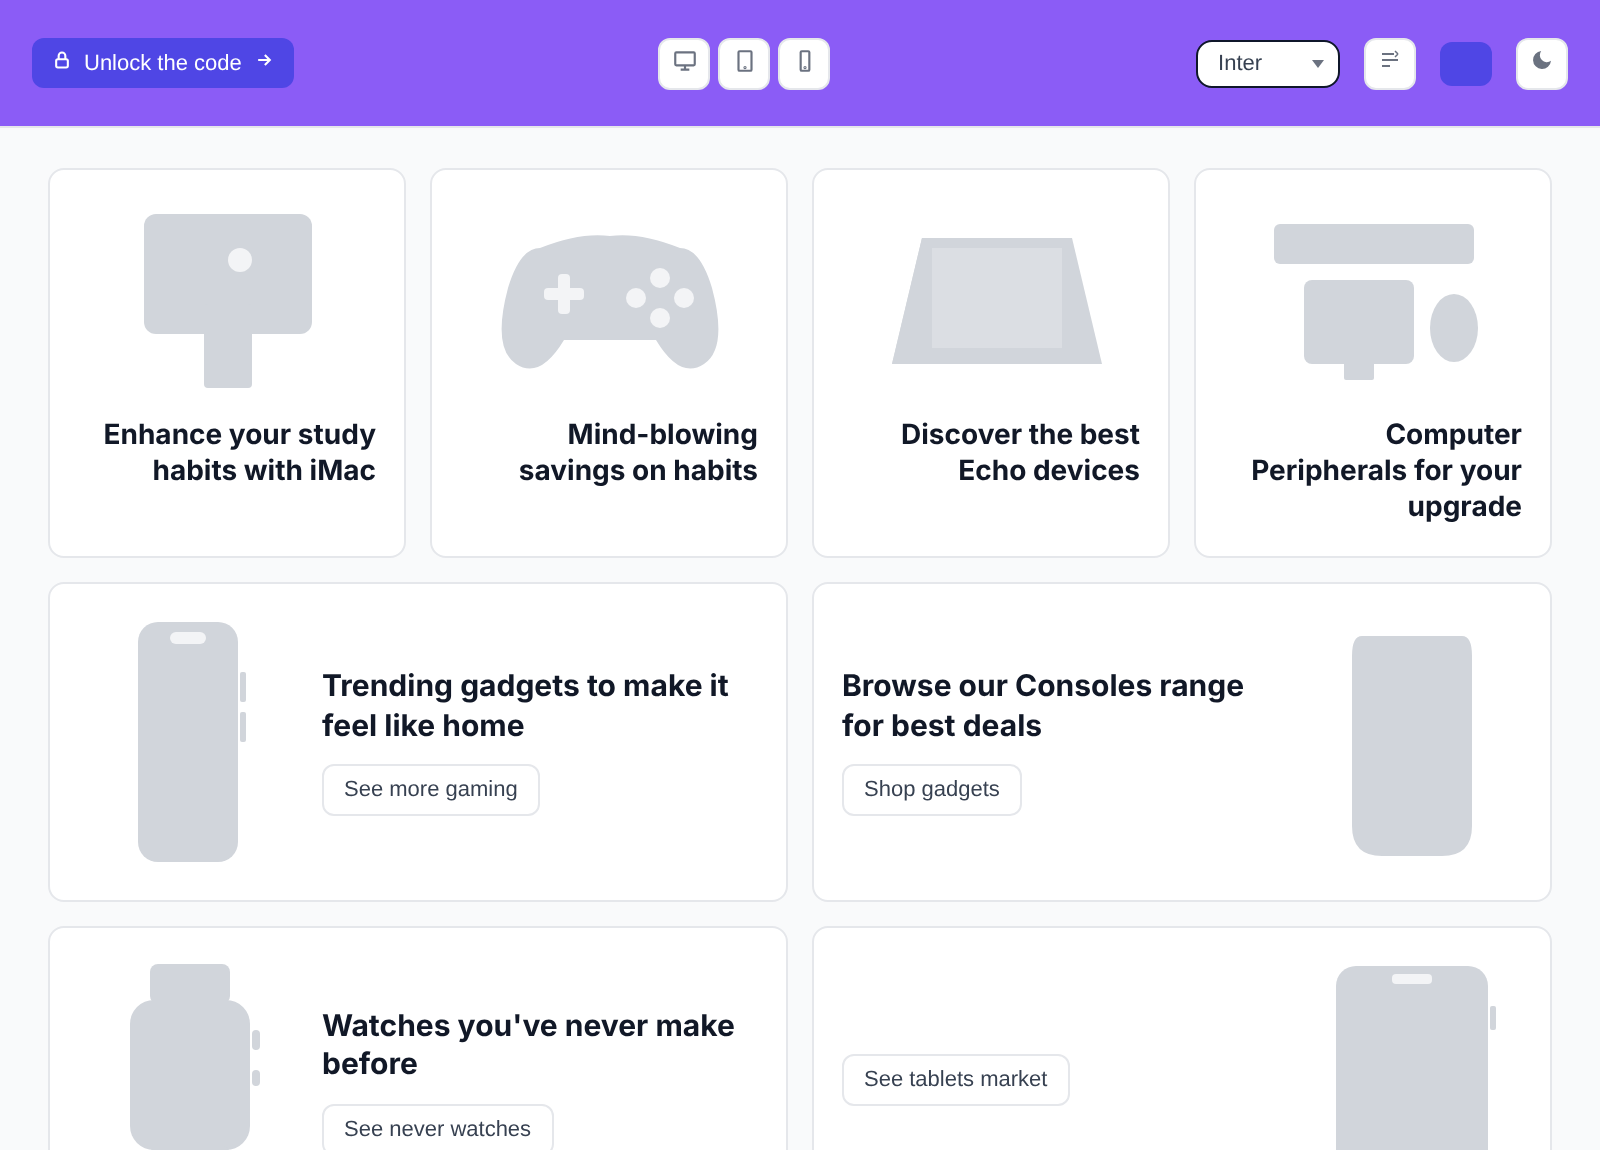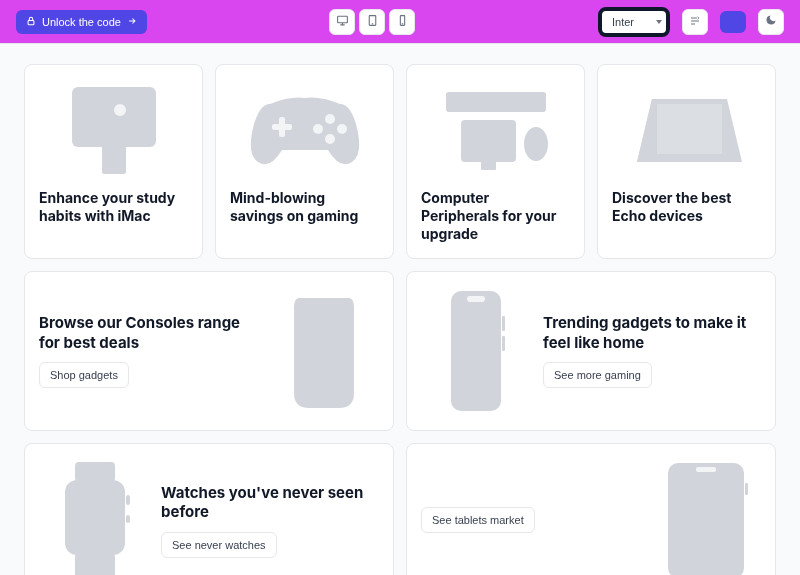--- a/index.html
+++ b/index.html
@@ -4,22 +4,22 @@
   <style>
     * { margin: 0; padding: 0; box-sizing: border-box; }
     body {
       font-family: -apple-system, BlinkMacSystemFont, 'Inter', sans-serif;
       background: #f9fafb;
       width: 800px;
       height: 575px;
       overflow: hidden;
     }
     .topbar {
-      height: 44px;
-      background: #d946ef;
+      height: 64px;
+      background: #8b5cf6;
       border-bottom: 1px solid #e5e7eb;
       display: flex;
       align-items: center;
       padding: 0 16px;
       gap: 12px;
     }
     .unlock-btn {
       background: #4f46e5;
       color: #fff;
       border: none;
@@ -43,21 +43,21 @@
       border: 1px solid #e5e7eb;
       border-radius: 6px;
       background: #fff;
       display: flex;
       align-items: center;
       justify-content: center;
       cursor: pointer;
     }
     .device-btn svg { stroke: #6b7280; }
     .font-select {
-      border: 4px solid #0f172a;
+      border: 1px solid #0f172a;
       border-radius: 8px;
       padding: 5px 22px 5px 10px;
       font-size: 11px;
       color: #374151;
       background: #fff;
       appearance: none;
       position: relative;
       cursor: pointer;
       width: 72px;
     }
@@ -101,20 +101,21 @@
     }
 
     .content {
       padding: 20px 24px;
     }
     .grid4 {
       display: grid;
       grid-template-columns: repeat(4, 1fr);
       gap: 12px;
       margin-bottom: 12px;
+      text-align: right;
     }
     .grid2 {
       display: grid;
       grid-template-columns: repeat(2, 1fr);
       gap: 12px;
       margin-bottom: 12px;
     }
     .card {
       background: #fff;
       border: 1px solid #e5e7eb;
@@ -275,94 +276,94 @@
         <svg width="130" height="90" viewBox="0 0 130 90">
             <path class="ph" d="M30 20 Q20 20 14 40 Q6 70 18 78 Q30 86 42 66 L88 66 Q100 86 112 78 Q124 70 116 40 Q110 20 100 20 Q80 12 65 14 Q50 12 30 20Z"></path>
             <circle fill="#f3f4f6" cx="90" cy="35" r="5"></circle>
             <circle fill="#f3f4f6" cx="102" cy="45" r="5"></circle>
             <circle fill="#f3f4f6" cx="78" cy="45" r="5"></circle>
             <circle fill="#f3f4f6" cx="90" cy="55" r="5"></circle>
             <rect fill="#f3f4f6" x="32" y="40" width="20" height="6" rx="2"></rect>
             <rect fill="#f3f4f6" x="39" y="33" width="6" height="20" rx="2"></rect>
           </svg>
       </div>
-      <h3>Mind-blowing savings on gaming</h3>
+      <h3>Mind-blowing savings on habits</h3>
+    </div>
+
+    <div class="card card-vert">
+      <div class="imgbox">
+        <svg width="130" height="90" viewBox="0 0 130 90">
+            <path class="ph" d="M30 15 L105 15 L120 78 L15 78 Z"></path>
+            <path fill="#f3f4f6" d="M35 20 L100 20 L100 70 L35 70 Z" opacity="0.3"></path>
+            <path class="ph" d="M30 15 L35 20 L35 70 L15 78 Z"></path>
+          </svg>
+      </div>
+      <h3>Discover the best Echo devices</h3>
     </div>
 
     <div class="card card-vert">
       <div class="imgbox">
         <svg width="130" height="90" viewBox="0 0 130 90">
             <rect class="ph" x="15" y="8" width="100" height="20" rx="3"></rect>
             <rect class="ph" x="30" y="36" width="55" height="42" rx="4"></rect>
             <rect class="ph" x="50" y="76" width="15" height="10" rx="1"></rect>
             <ellipse class="ph" cx="105" cy="60" rx="12" ry="17"></ellipse>
           </svg>
       </div>
       <h3>Computer Peripherals for your upgrade</h3>
     </div>
 
-    <div class="card card-vert">
-      <div class="imgbox">
-        <svg width="130" height="90" viewBox="0 0 130 90">
-            <path class="ph" d="M30 15 L105 15 L120 78 L15 78 Z"></path>
-            <path fill="#f3f4f6" d="M35 20 L100 20 L100 70 L35 70 Z" opacity="0.3"></path>
-            <path class="ph" d="M30 15 L35 20 L35 70 L15 78 Z"></path>
-          </svg>
-      </div>
-      <h3>Discover the best Echo devices</h3>
-    </div>
-
   </div>
 
   <div class="grid2">
-
-    <div class="card card-horiz rev">
-      <div class="imgbox">
-        <svg width="90" height="125" viewBox="0 0 90 125">
-            <path class="ph" d="M20 10 Q15 10 15 20 L15 105 Q15 120 30 120 L60 120 Q75 120 75 105 L75 20 Q75 10 70 10 L65 10 L65 110 L25 110 L25 10 Z"></path>
-            <rect class="ph" x="25" y="10" width="40" height="100"></rect>
-          </svg>
-      </div>
-      <div class="textbox">
-        <h3>Browse our Consoles range for best deals</h3>
-        <button class="link-btn">Shop gadgets</button>
-      </div>
-    </div>
 
     <div class="card card-horiz">
       <div class="imgbox">
         <svg width="75" height="130" viewBox="0 0 75 130">
             <rect class="ph" x="12" y="5" width="50" height="120" rx="10"></rect>
             <rect fill="#f3f4f6" x="28" y="10" width="18" height="6" rx="3"></rect>
             <rect class="ph" x="63" y="30" width="3" height="15" rx="1"></rect>
             <rect class="ph" x="63" y="50" width="3" height="15" rx="1"></rect>
           </svg>
       </div>
       <div class="textbox">
         <h3>Trending gadgets to make it feel like home</h3>
         <button class="link-btn">See more gaming</button>
+      </div>
+    </div>
+
+    <div class="card card-horiz rev">
+      <div class="imgbox">
+        <svg width="90" height="125" viewBox="0 0 90 125">
+            <path class="ph" d="M20 10 Q15 10 15 20 L15 105 Q15 120 30 120 L60 120 Q75 120 75 105 L75 20 Q75 10 70 10 L65 10 L65 110 L25 110 L25 10 Z"></path>
+            <rect class="ph" x="25" y="10" width="40" height="100"></rect>
+          </svg>
+      </div>
+      <div class="textbox">
+        <h3>Browse our Consoles range for best deals</h3>
+        <button class="link-btn">Shop gadgets</button>
       </div>
     </div>
 
   </div>
 
   <div class="grid2">
 
     <div class="card card-horiz">
       <div class="imgbox">
         <svg width="95" height="120" viewBox="0 0 95 120">
             <rect class="ph" x="28" y="2" width="40" height="20" rx="4"></rect>
             <rect class="ph" x="18" y="20" width="60" height="75" rx="12"></rect>
             <rect class="ph" x="28" y="93" width="40" height="25" rx="4"></rect>
             <rect class="ph" x="79" y="35" width="4" height="10" rx="2"></rect>
             <rect class="ph" x="79" y="55" width="4" height="8" rx="2"></rect>
           </svg>
       </div>
       <div class="textbox">
-        <h3>Watches you've never seen before</h3>
+        <h3>Watches you've never make before</h3>
         <button class="link-btn">See never watches</button>
       </div>
     </div>
 
     <div class="card card-horiz rev">
       <div class="imgbox">
         <svg width="100" height="125" viewBox="0 0 100 125">
             <rect class="ph" x="12" y="5" width="76" height="115" rx="10"></rect>
             <rect fill="#f3f4f6" x="40" y="9" width="20" height="5" rx="2"></rect>
             <rect class="ph" x="89" y="25" width="3" height="12" rx="1"></rect>

